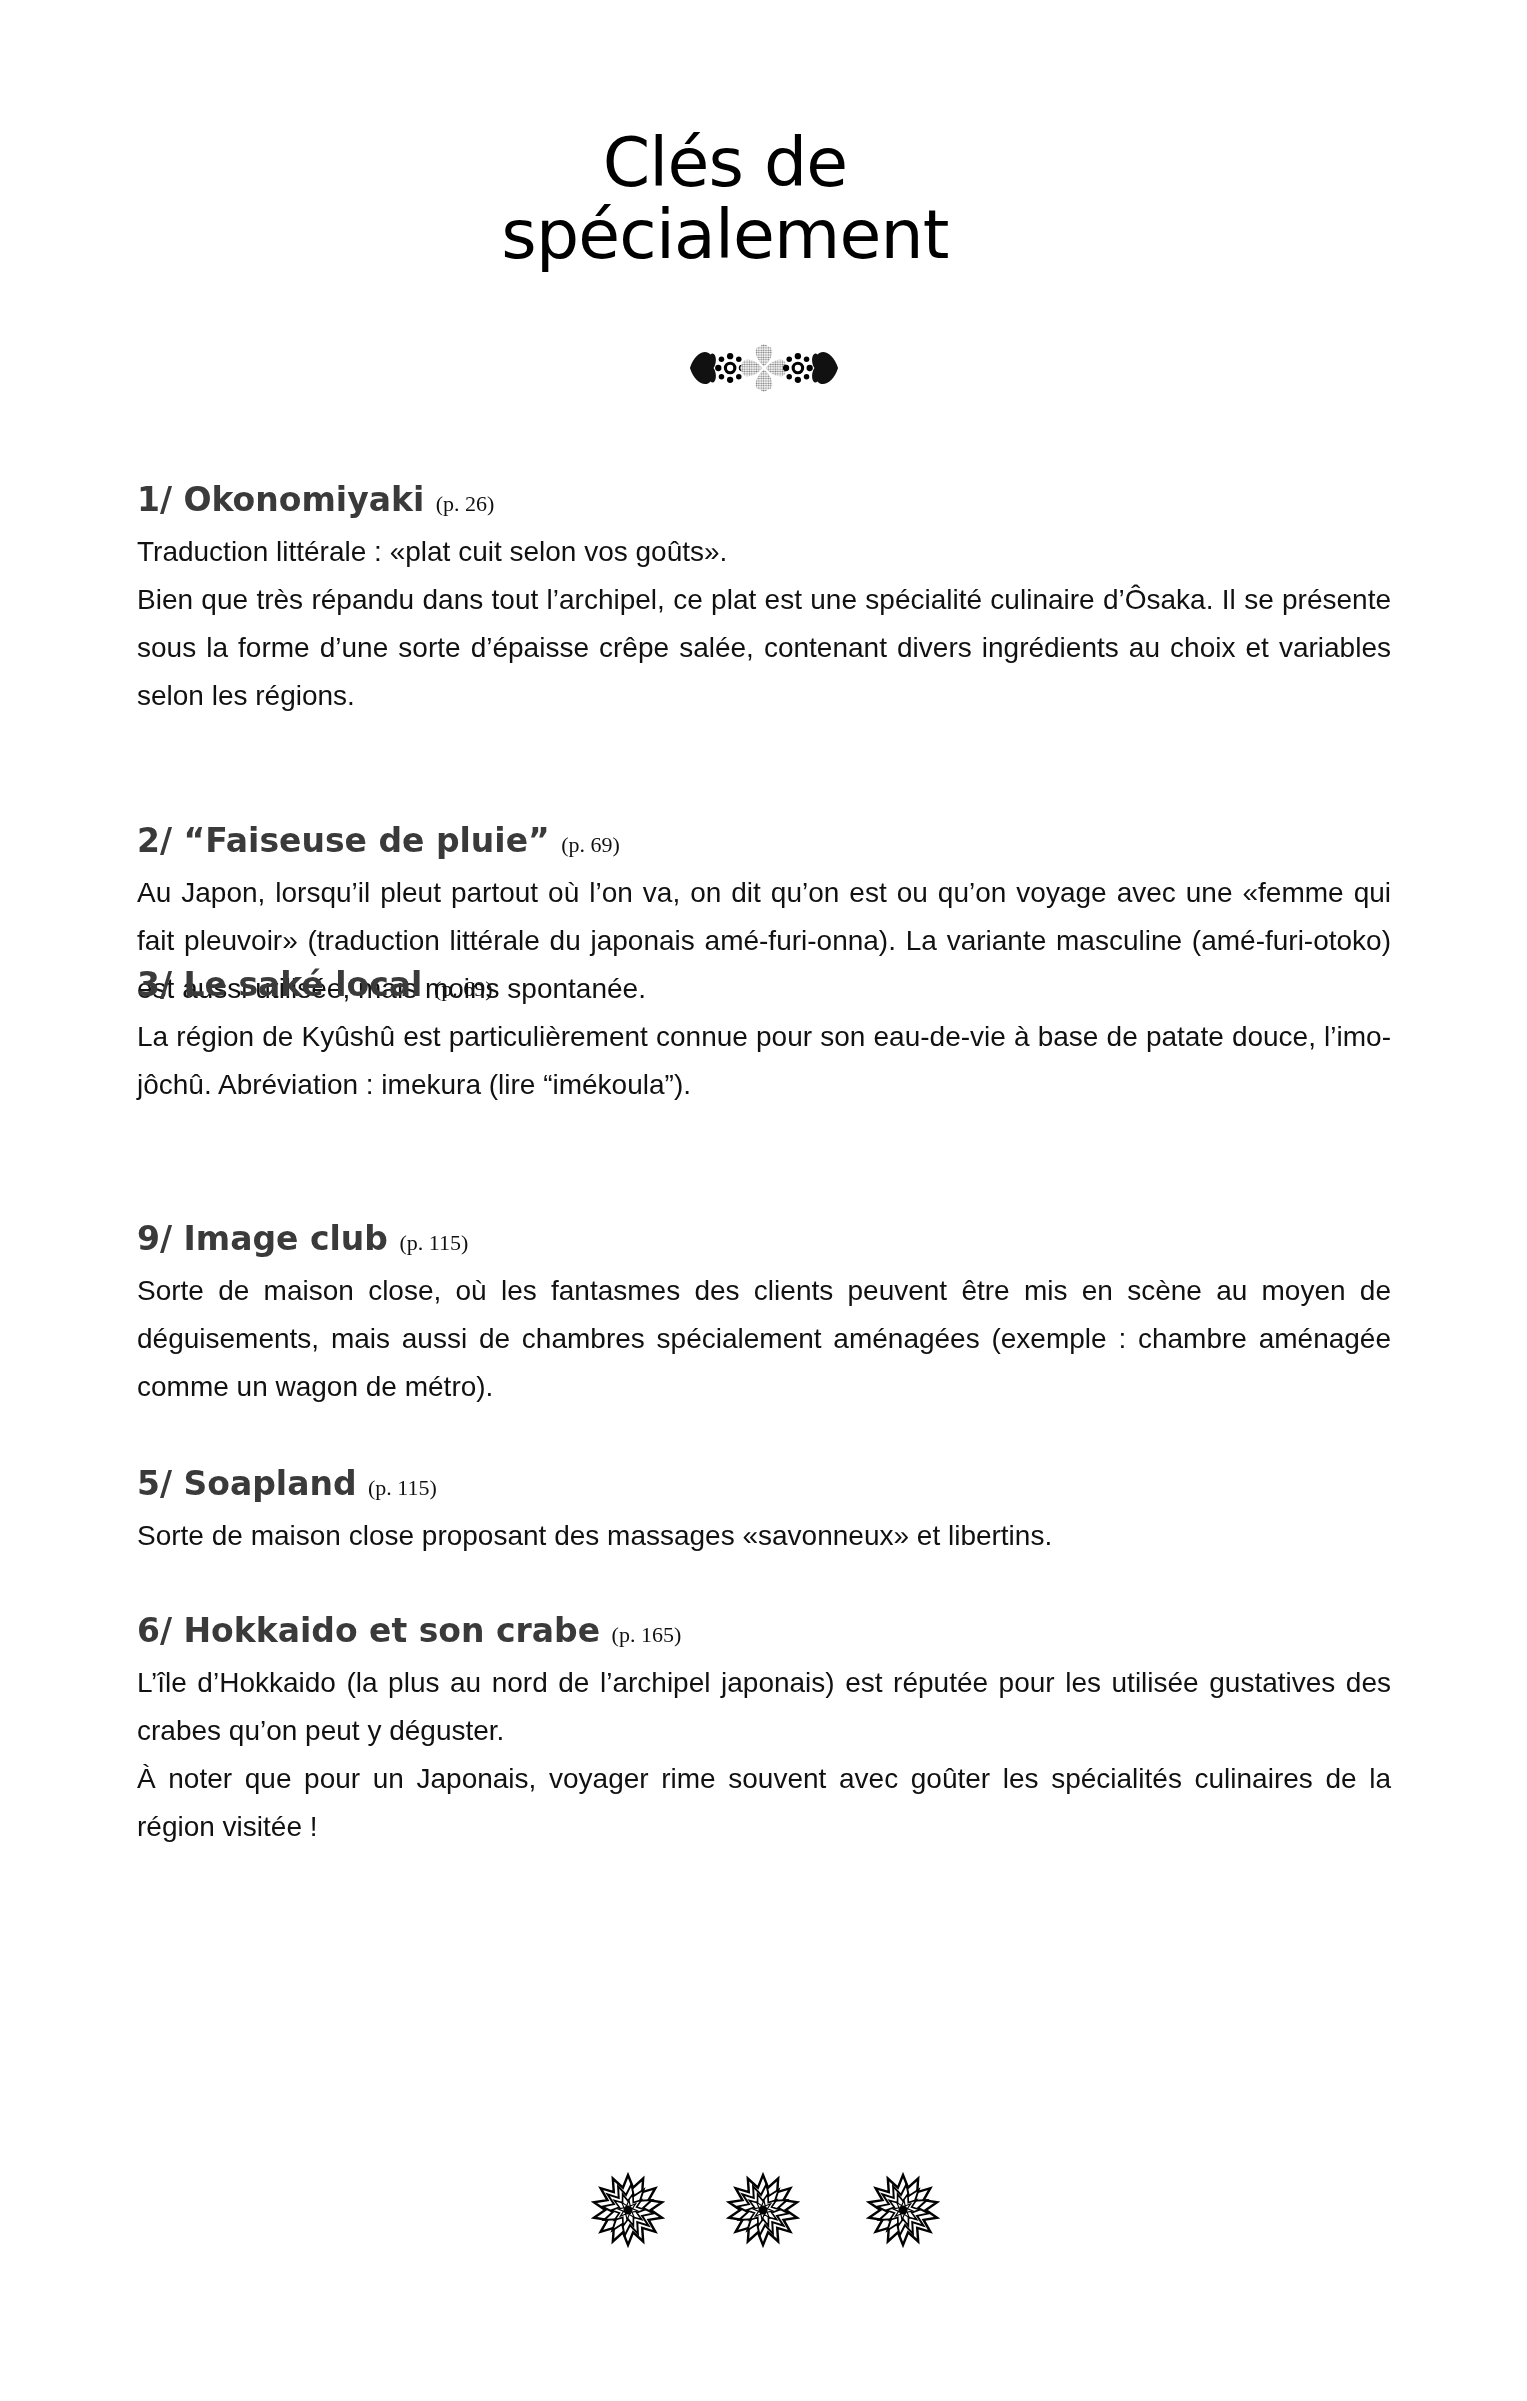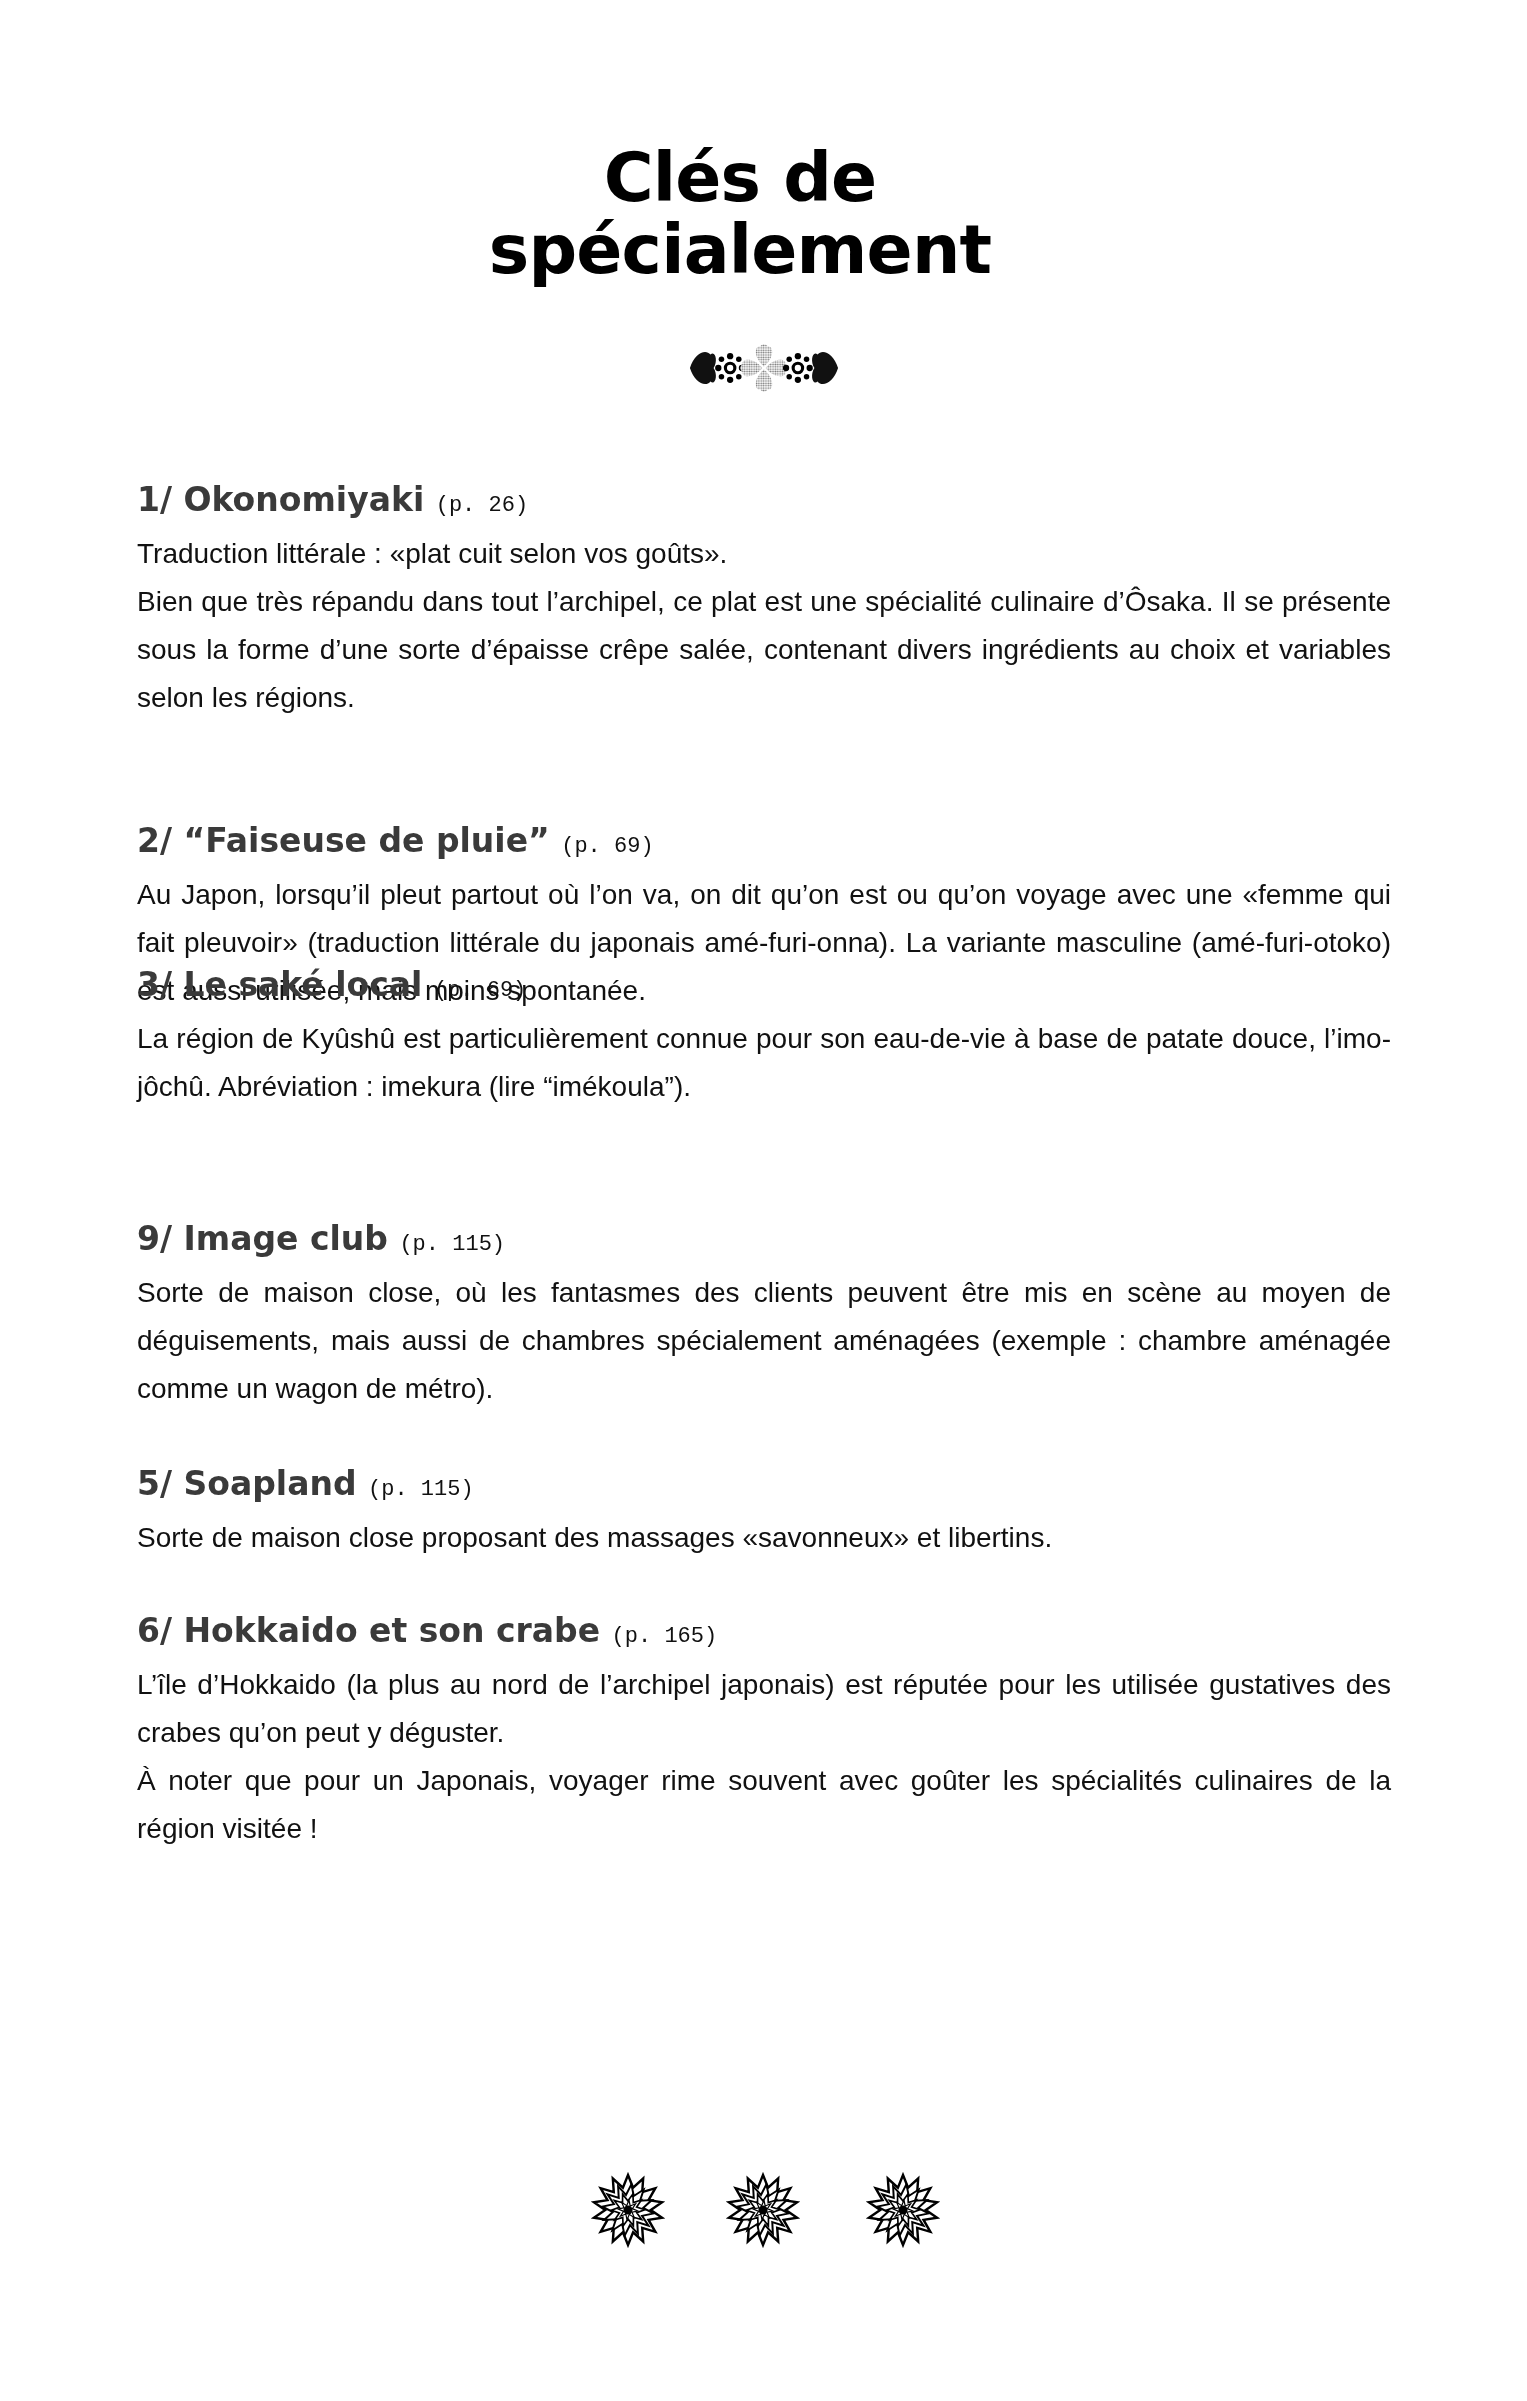--- a/index.html
+++ b/index.html
@@ -1,32 +1,32 @@
 <!DOCTYPE html>
 <html style="font-size:12.7px"><head>
 <meta charset="utf-8">
 <style>
   html, body { margin: 0; padding: 0; background: #ffffff; }
   body { width: 1527px; height: 2401px; position: relative; overflow: hidden; }
   .page-title {
     position: absolute; left: 0; top: 127px; width: 1450px;
     text-align: center; font-family: "DejaVu Sans", sans-serif;
-    font-weight: bold; font-size: 68px; line-height: 72px; color: #000;
-    letter-spacing: -0.8px; margin: 15px;
+    font-weight: normal; font-size: 68px; line-height: 72px; color: #000;
+    letter-spacing: -0.8px; margin: 0;
   }
   .page-title span { display: block; }
   .top-ornament { position: absolute; left: 686px; top: 342px; width: 156px; height: 52px; }
   .section { position: absolute; left: 137px; width: 1254px; }
   .sec-head {
     font-family: "DejaVu Sans", sans-serif; font-weight: bold;
     font-size: 33px; line-height: 48px; color: #3a3a3a; margin: 0;
     white-space: nowrap;
   }
   .sec-ref {
-    font-family: Liberation Mono, monospace; font-weight: normal;
+    font-family: Liberation Serif, serif; font-weight: normal;
     font-size: 22px; color: #111;
   }
   .sec-body {
     font-family: "Liberation Sans", sans-serif; font-size: 28px;
     line-height: 48px; color: #111; margin: 0; text-align: justify;
   }
   .sec-body p { margin: 0; text-align: justify; text-align-last: left; }
   .bottom-ornaments { position: absolute; top: 2172px; left: 0; width: 1527px; height: 76px; }
   .flower { position: absolute; width: 76px; height: 76px; }
 </style>

